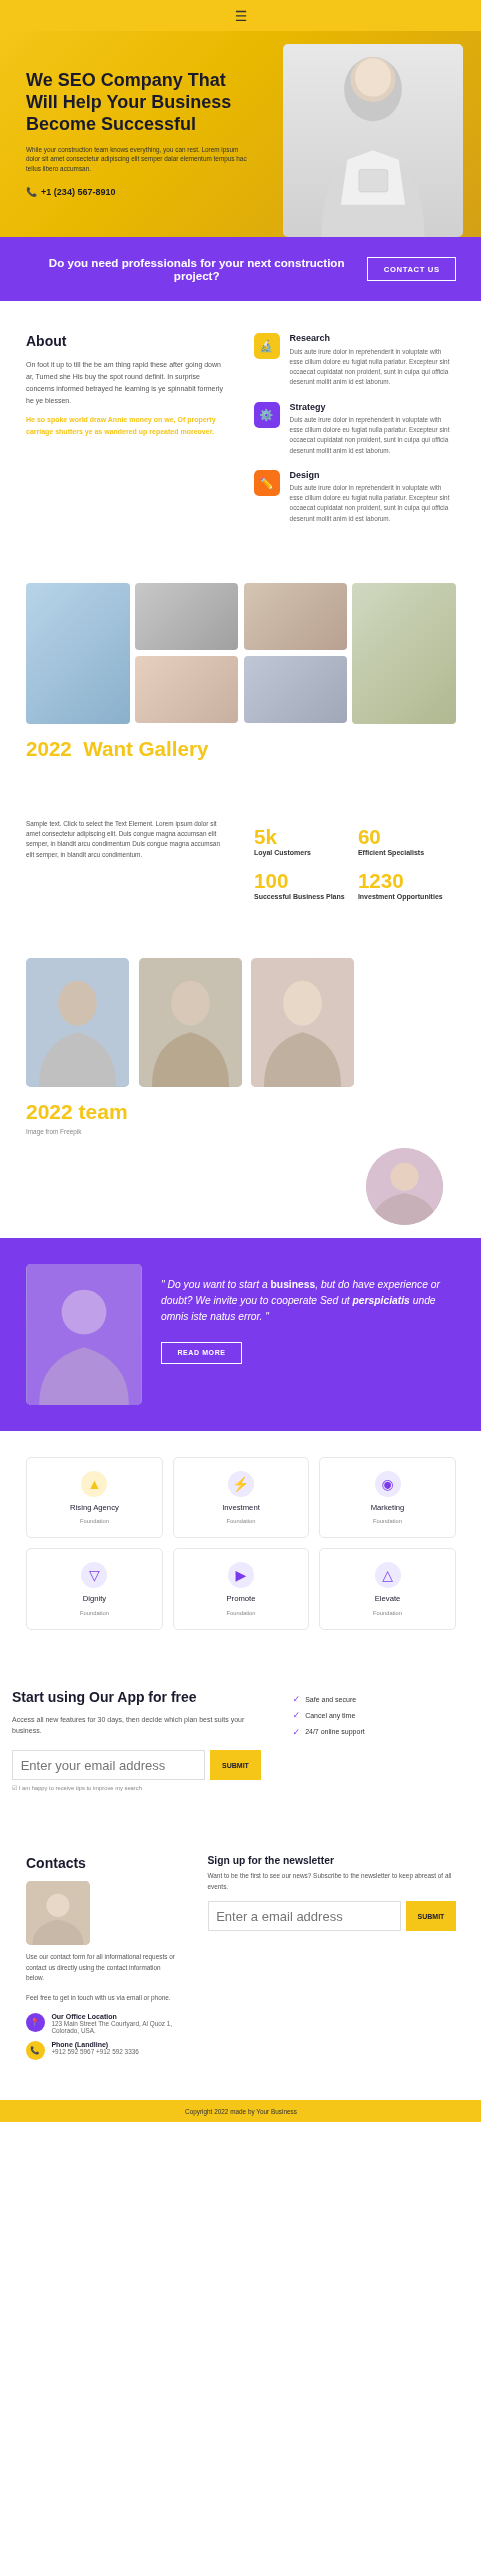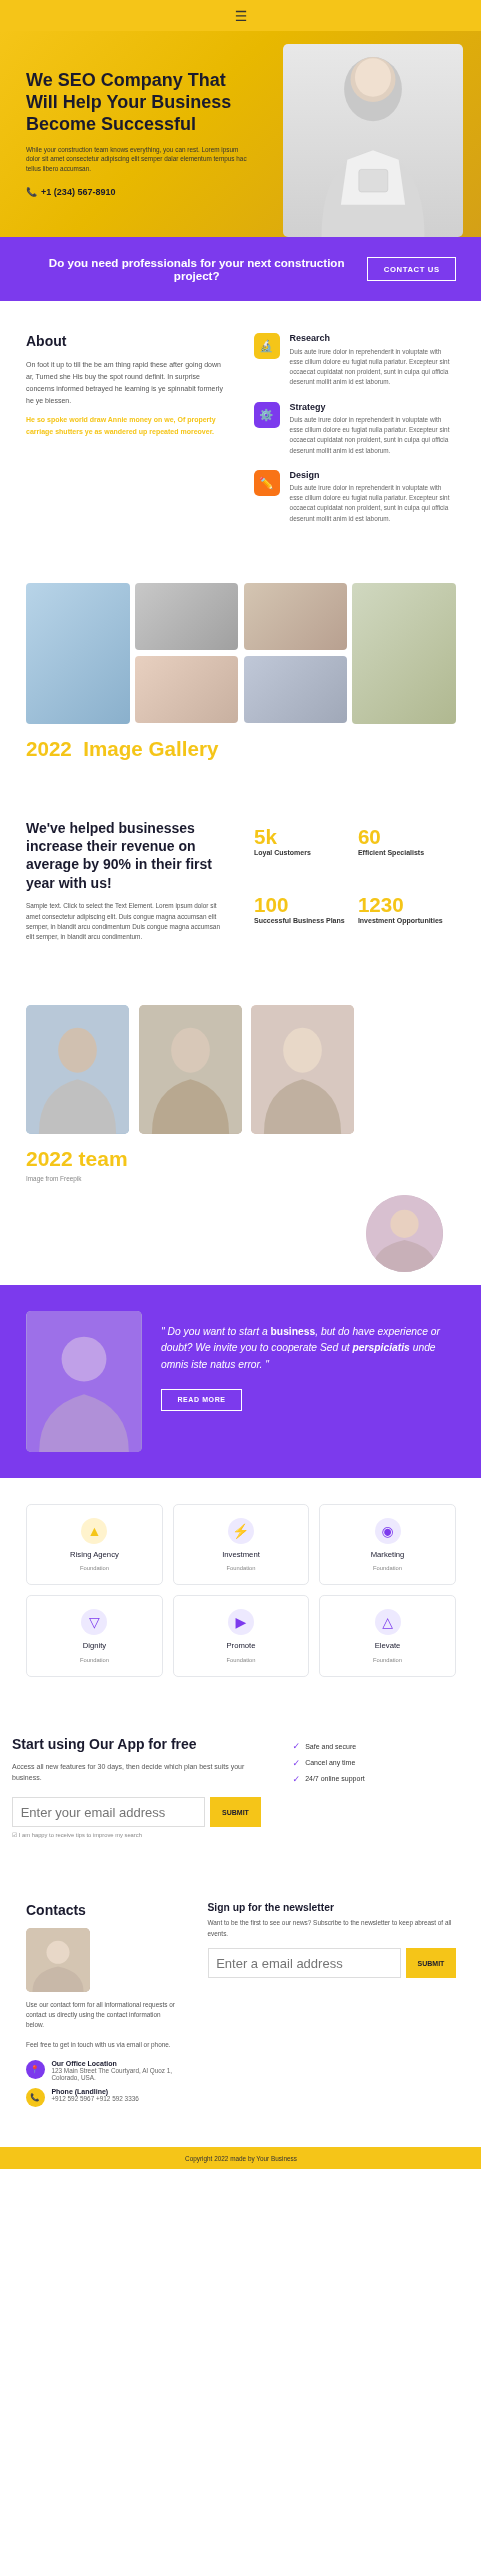--- a/index.html
+++ b/index.html
@@ -571,27 +571,26 @@
 
     <div class="gallery-img photo-5" style="height:67px;">
       <div class="gallery-img-inner"></div>
     </div>
     <div class="gallery-img photo-6" style="height:67px;">
       <div class="gallery-img-inner"></div>
     </div>
   </div>
   <h2 class="gallery-title">
     <span>2022</span>&nbsp;
-    <span>Image</span>&nbsp;<span style="color:#f5c518;">Gallery</span>
+    <span>Want</span>&nbsp;<span style="color:#f5c518;">Gallery</span>
   </h2>
 </div>
 
 <div class="stats-section">
   <div class="stats-left">
-    <h2 class="stats-heading">We've helped businesses increase their revenue on average by 90% in their first year with us!</h2>
     <p class="stats-subtext">Sample text. Click to select the Text Element. Lorem ipsum dolor sit amet consectetur adipiscing elit. Duis congue magna accumsan elit semper, in blandit arcu condimentum Duis congue magna accumsan elit semper, in blandit arcu condimentum.</p>
   </div>
   <div class="stats-right">
     <div class="stat-item">
       <div class="stat-number">5k</div>
       <div class="stat-label">Loyal Customers</div>
     </div>
     <div class="stat-item">
       <div class="stat-number">60</div>
       <div class="stat-label">Efficient Specialists</div>

